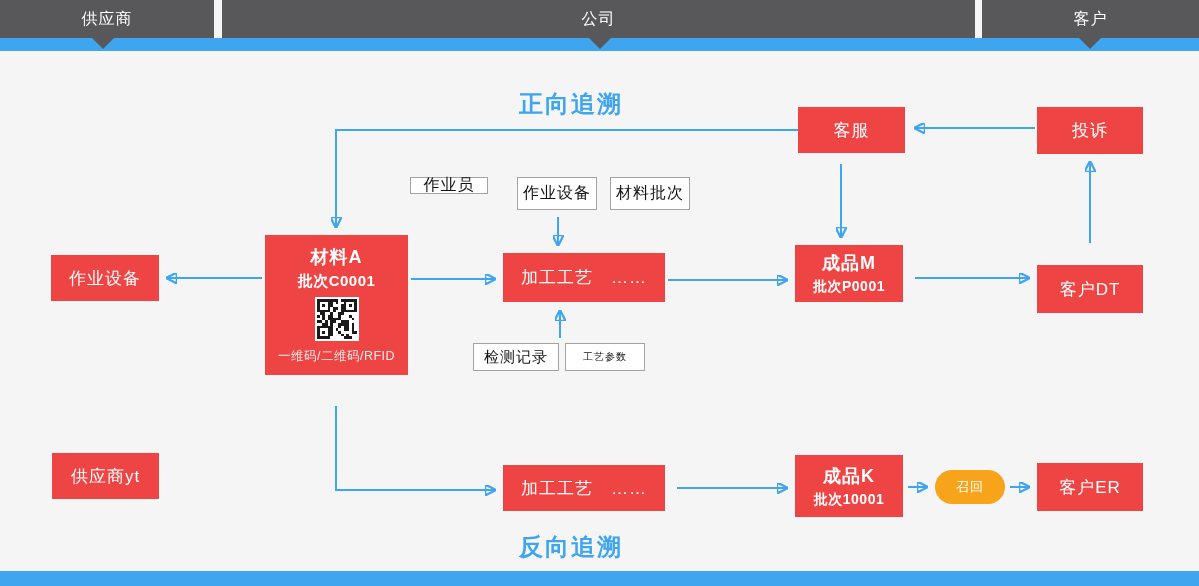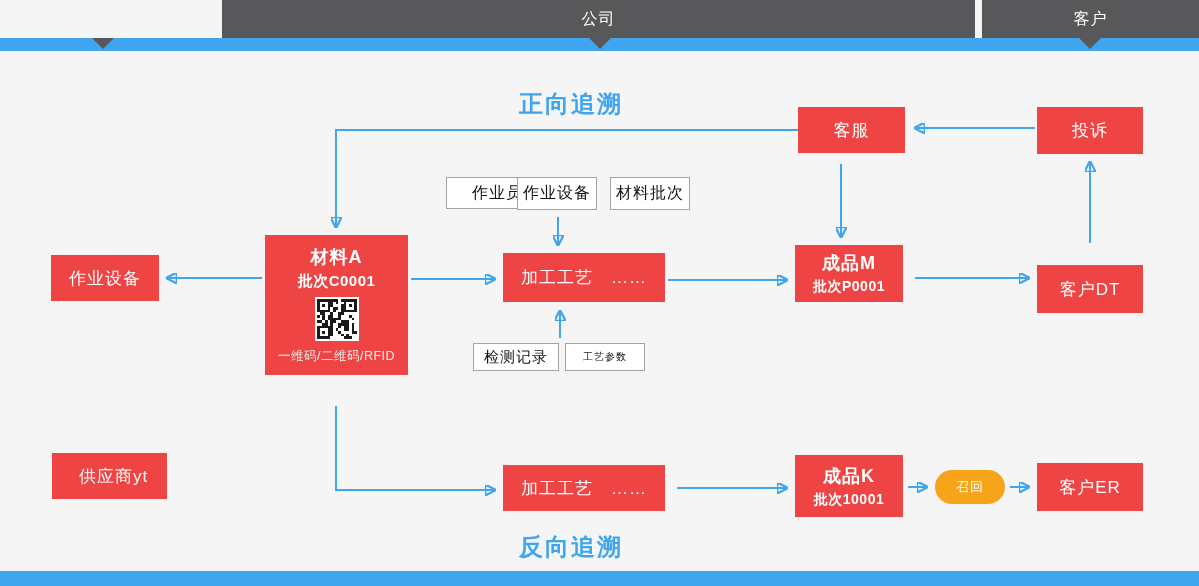--- a/index.html
+++ b/index.html
@@ -45,51 +45,54 @@
     font-size:17px;letter-spacing:1px;
   }
   .stack{flex-direction:column;justify-content:center;gap:3px;}
   .white-box{
     position:absolute;background:#fff;border:1px solid #a3a3a3;color:#141414;
     display:flex;align-items:center;justify-content:center;font-size:16px;
     box-sizing:border-box;letter-spacing:1px;
   }
   .n-cs        {left:798px;top:107px;width:107px;height:46px;}
   .n-complaint {left:1037px;top:107px;width:106px;height:47px;}
-  .n-operator  {left:446px;top:177px;width:78px;height:32px;justify-content:flex-end;}
+  .n-operator  {left:410px;top:177px;width:78px;height:17px;}
   .n-equipment {left:517px;top:177px;width:80px;height:33px;}
   .n-matbatch  {left:610px;top:177px;width:80px;height:33px;}
   .n-material  {left:265px;top:235px;width:143px;height:140px;}
   .n-supplierup{left:51px;top:255px;width:108px;height:46px;}
   .n-process1  {left:503px;top:253px;width:162px;height:49px;}
   .n-productm  {left:795px;top:245px;width:108px;height:57px;}
   .n-customerdt{left:1037px;top:265px;width:106px;height:48px;}
   .n-inspect   {left:473px;top:343px;width:86px;height:28px;font-size:15px;}
   .n-params    {left:565px;top:343px;width:80px;height:28px;font-size:10px;}
-  .n-supplieryt{left:52px;top:453px;width:107px;height:46px;padding-left:8px;}
+  .n-supplieryt{left:52px;top:453px;width:107px;height:46px;}
   .n-process2  {left:503px;top:465px;width:162px;height:46px;}
   .n-productk  {left:795px;top:455px;width:108px;height:62px;}
   .n-recall    {left:935px;top:470px;width:70px;height:34px;background:#f7a41a;border-radius:17px;font-size:13px;}
   .n-customerer{left:1037px;top:463px;width:106px;height:48px;}
 
   .box-title{font-size:18px;font-weight:bold;letter-spacing:1px;}
   .box-sub{font-size:15px;font-weight:bold;letter-spacing:0.5px;}
   .box-sub2{font-size:14px;font-weight:bold;letter-spacing:0.5px;}
   .box-caption{font-size:12.5px;color:#efefef;letter-spacing:0.5px;font-weight:normal;}
   .qr-wrap{background:#fff;padding:2px;line-height:0;margin:3px 0 4px 0;}
 
   
   .wires{position:absolute;left:0;top:0;width:1199px;height:586px;pointer-events:none;}
   .wires path{fill:none;stroke:#3fa5ee;stroke-width:2;}
 </style>
 </head>
 <body>
 
 <div class="canvas">
 
+  <div class="hdr-seg hdr-seg1">
+    <span>供应商</span>
+  </div>
   <div class="hdr-seg hdr-seg2">
     <span>公司</span>
   </div>
   <div class="hdr-seg hdr-seg3">
     <span>客户</span>
   </div>
   <div class="hdr-bar"></div>
   <div class="hdr-tri tri1"></div>
   <div class="hdr-tri tri2"></div>
   <div class="hdr-tri tri3"></div>

